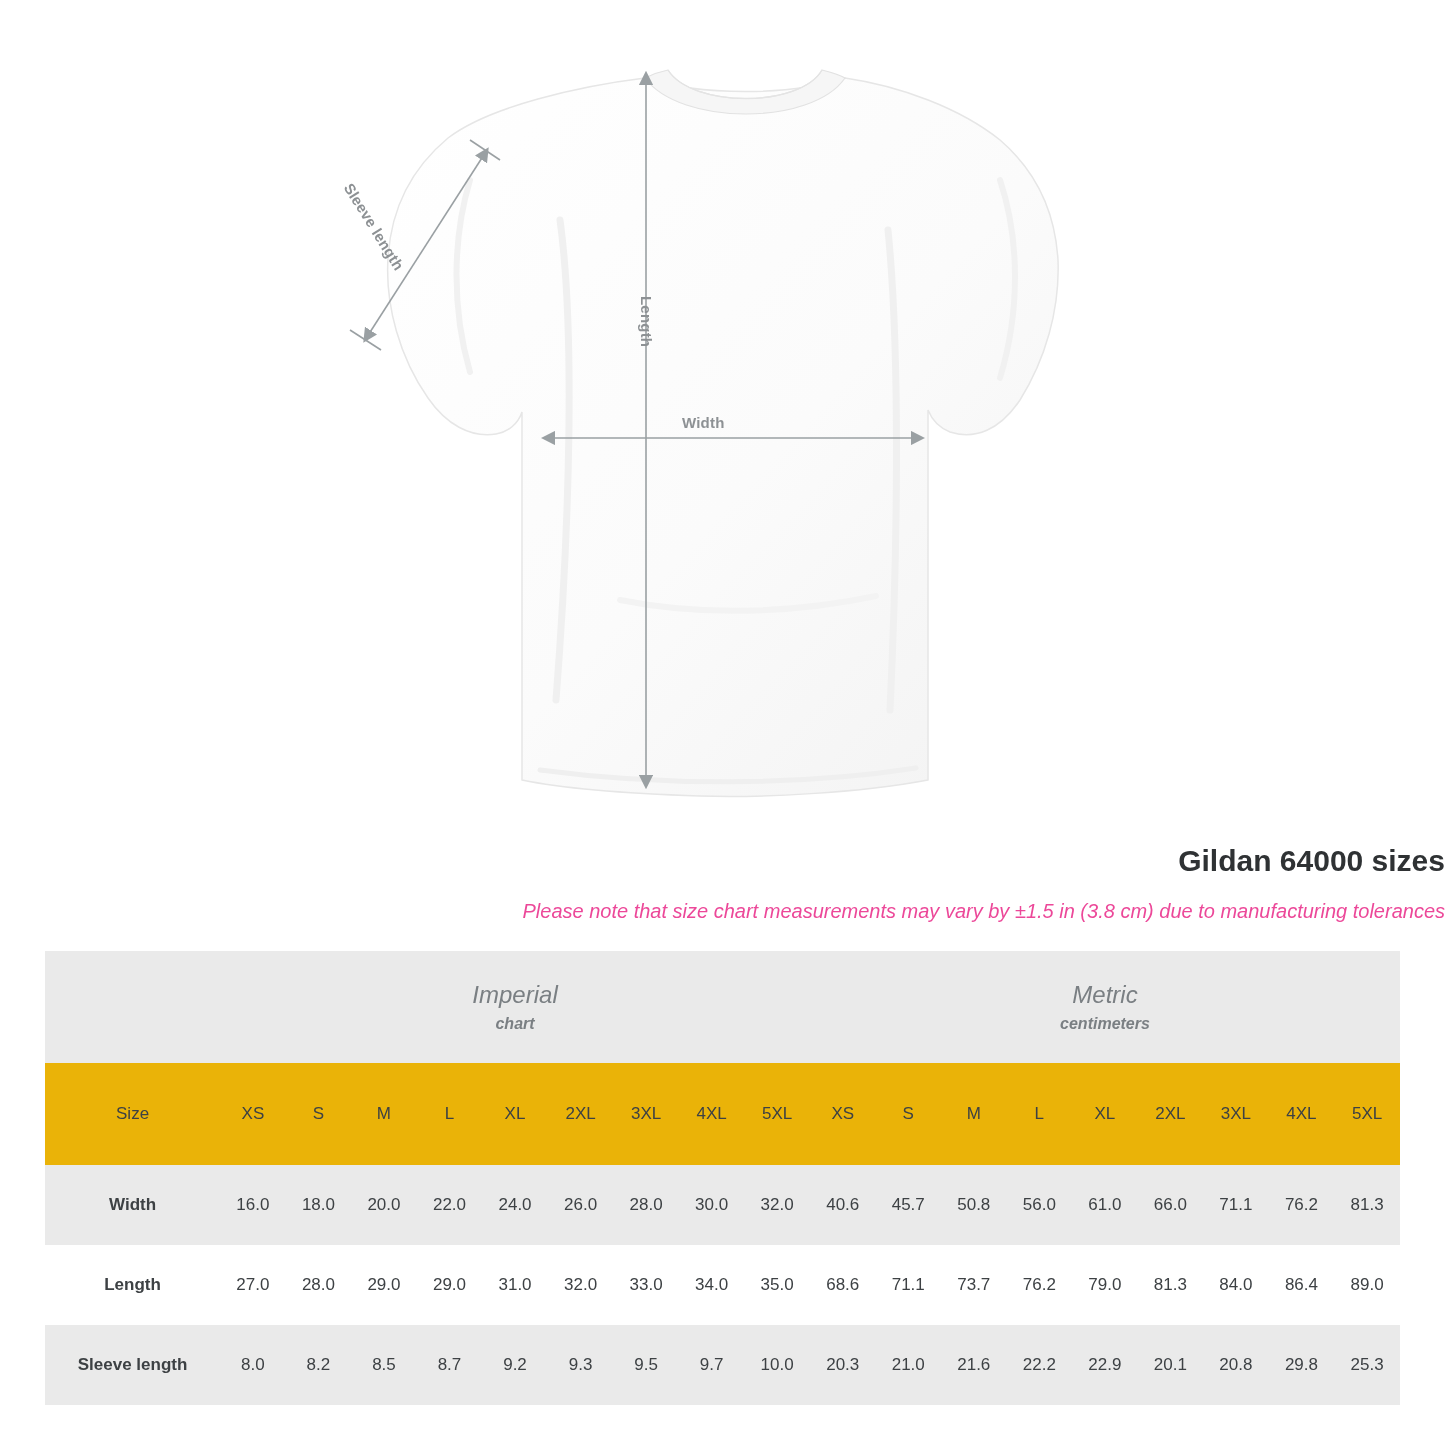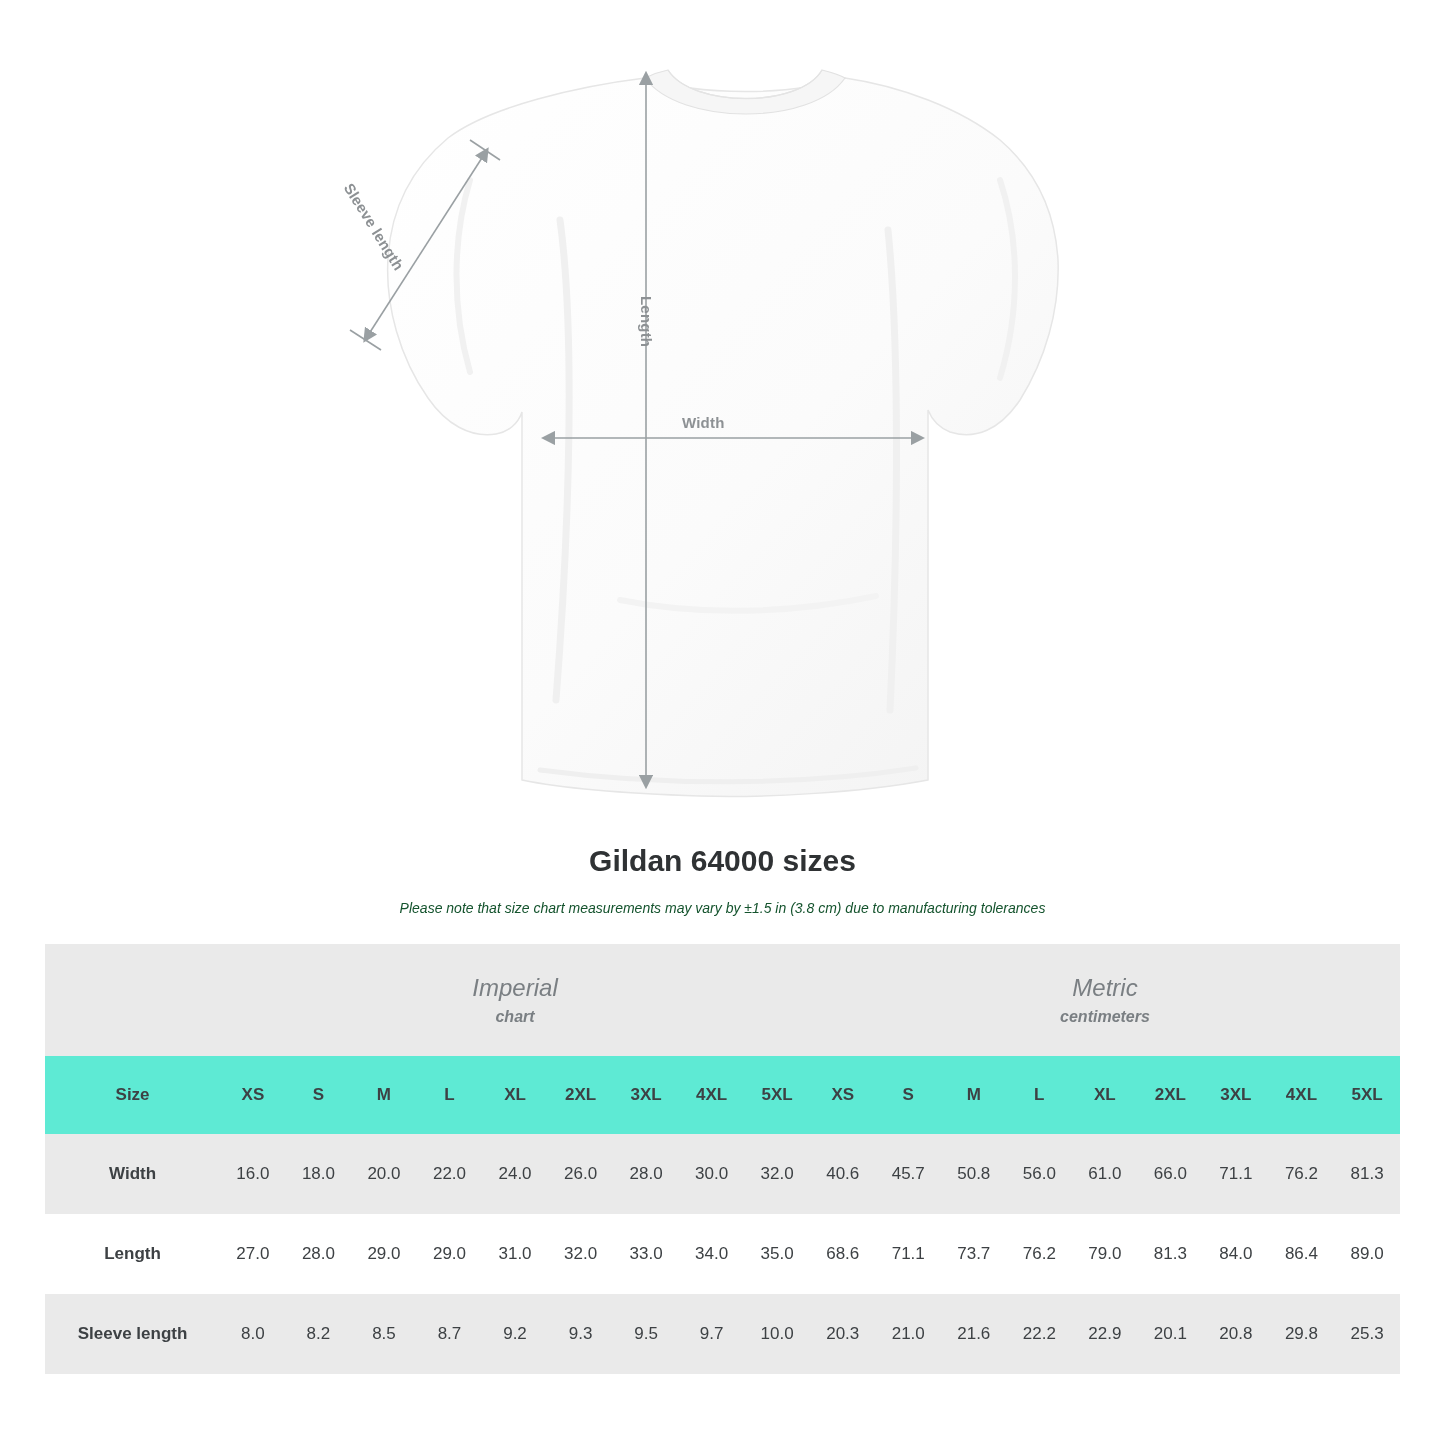--- a/index.html
+++ b/index.html
@@ -52,33 +52,33 @@
     transform: rotate(90deg);
     transform-origin: left top;
   }
   .label-width {
     left: 682px;
     top: 414px;
   }
 
   
   .title-block {
-    text-align: center;
+    text-align: right;
     margin-top: 14px;
   }
   .chart-title {
     font-size: 30px;
     font-weight: bold;
     color: #2f3234;
     margin: 0;
   }
   .chart-note {
-    font-size: 14px;
+    font-size: 20px;
     font-style: italic;
-    color: #14532d;
+    color: #ec4899;
     margin-top: 22px;
   }
 
   
   .table-wrap {
     margin: 28px 45px 0 45px;
   }
   table.size-table {
     width: 1355px;
     border-collapse: collapse;
@@ -104,23 +104,23 @@
     line-height: 1.15;
   }
   .unit-head .unit-sub {
     font-size: 16px;
     font-style: italic;
     color: #7a7f83;
     padding-top: 6px;
   }
   .row-head th,
   .row-head td {
-    height: 78px;
-    background: #5eead4;
-    font-weight: bold;
+    height: 102px;
+    background: #eab308;
+    font-weight: normal;
     font-size: 18px;
     color: #3d4144;
   }
   tr.band-shaded td,
   tr.band-shaded th {
     background: #eaeaea;
   }
   tr.band-plain td,
   tr.band-plain th {
     background: #ffffff;

